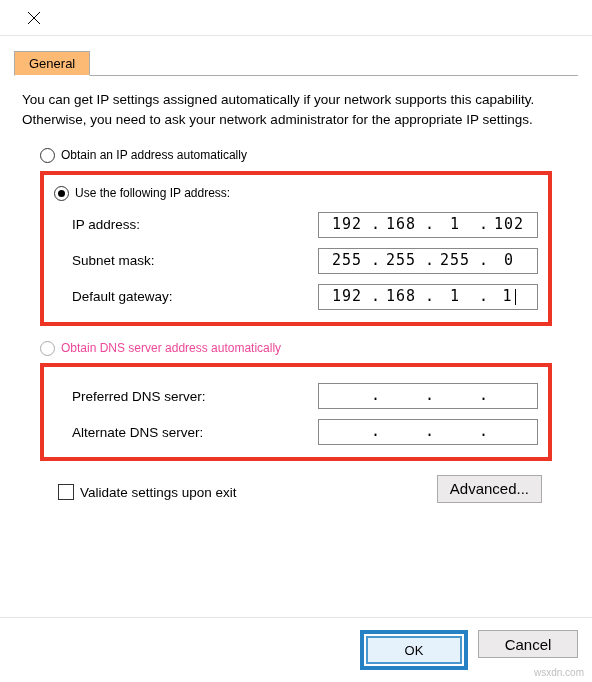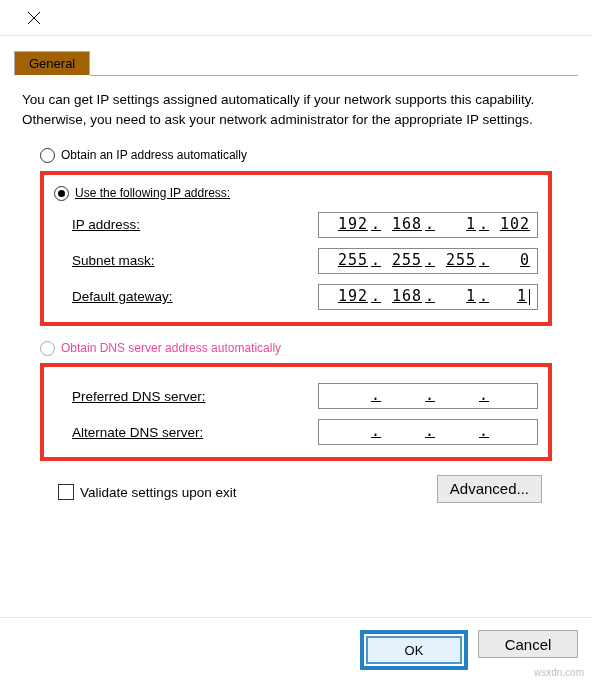--- a/index.html
+++ b/index.html
@@ -31,21 +31,21 @@
   .close-btn svg { width: 12px; height: 12px; stroke: #000; stroke-width: 1; }
   .tabs {
     margin: 14px 14px 0 14px;
     border-bottom: 1px solid #ababab;
     display: flex;
   }
   .tab {
     padding: 4px 14px;
     border: 1px solid #ababab;
     border-bottom: 1px solid #fff;
-    background: #a16207;
+    background: #fdba74;
     position: relative;
     top: 1px;
     font-size: 13px;
   }
   .content {
     padding: 14px 22px 0 22px;
     font-size: 13.5px;
     line-height: 1.45;
   }
   .desc { margin-bottom: 18px; }
@@ -62,38 +62,37 @@
     flex-shrink: 0;
   }
   .radio.disabled { border-color: #aaa; }
   .radio.checked::after {
     content: ""; width: 7px; height: 7px; background: #000; border-radius: 50%;
   }
   .highlight-box {
     border: 4px solid #ed3526;
     margin: 6px 18px 14px 18px;
     padding: 6px 10px 12px 10px;
-    text-decoration: underline;
   }
   .highlight-box .radio-row { margin-left: 0; }
   .field-row {
     display: flex; align-items: center;
     margin: 10px 0 0 18px;
   }
   .field-label { flex: 1; }
   .ip-input {
     width: 220px; height: 26px;
     border: 1px solid #888;
     font-family: "Consolas", monospace;
     font-size: 15px;
     display: flex; align-items: center; justify-content: space-evenly;
     letter-spacing: 1px;
     padding: 0 4px;
   }
-  .ip-seg { width: 42px; text-align: right; }
+  .ip-seg { width: 42px; text-align: center; }
   .ip-dot { width: 6px; text-align: center; }
   .cursor {
     display:inline-block;width:1px;height:16px;background:#000;vertical-align:middle;margin-left:2px;
   }
   .checkbox-row {
     display: flex; align-items: center; gap: 6px;
     margin: 6px 0 0 36px;
   }
   .checkbox { width: 16px; height: 16px; border: 1px solid #333; }
   .btn {

